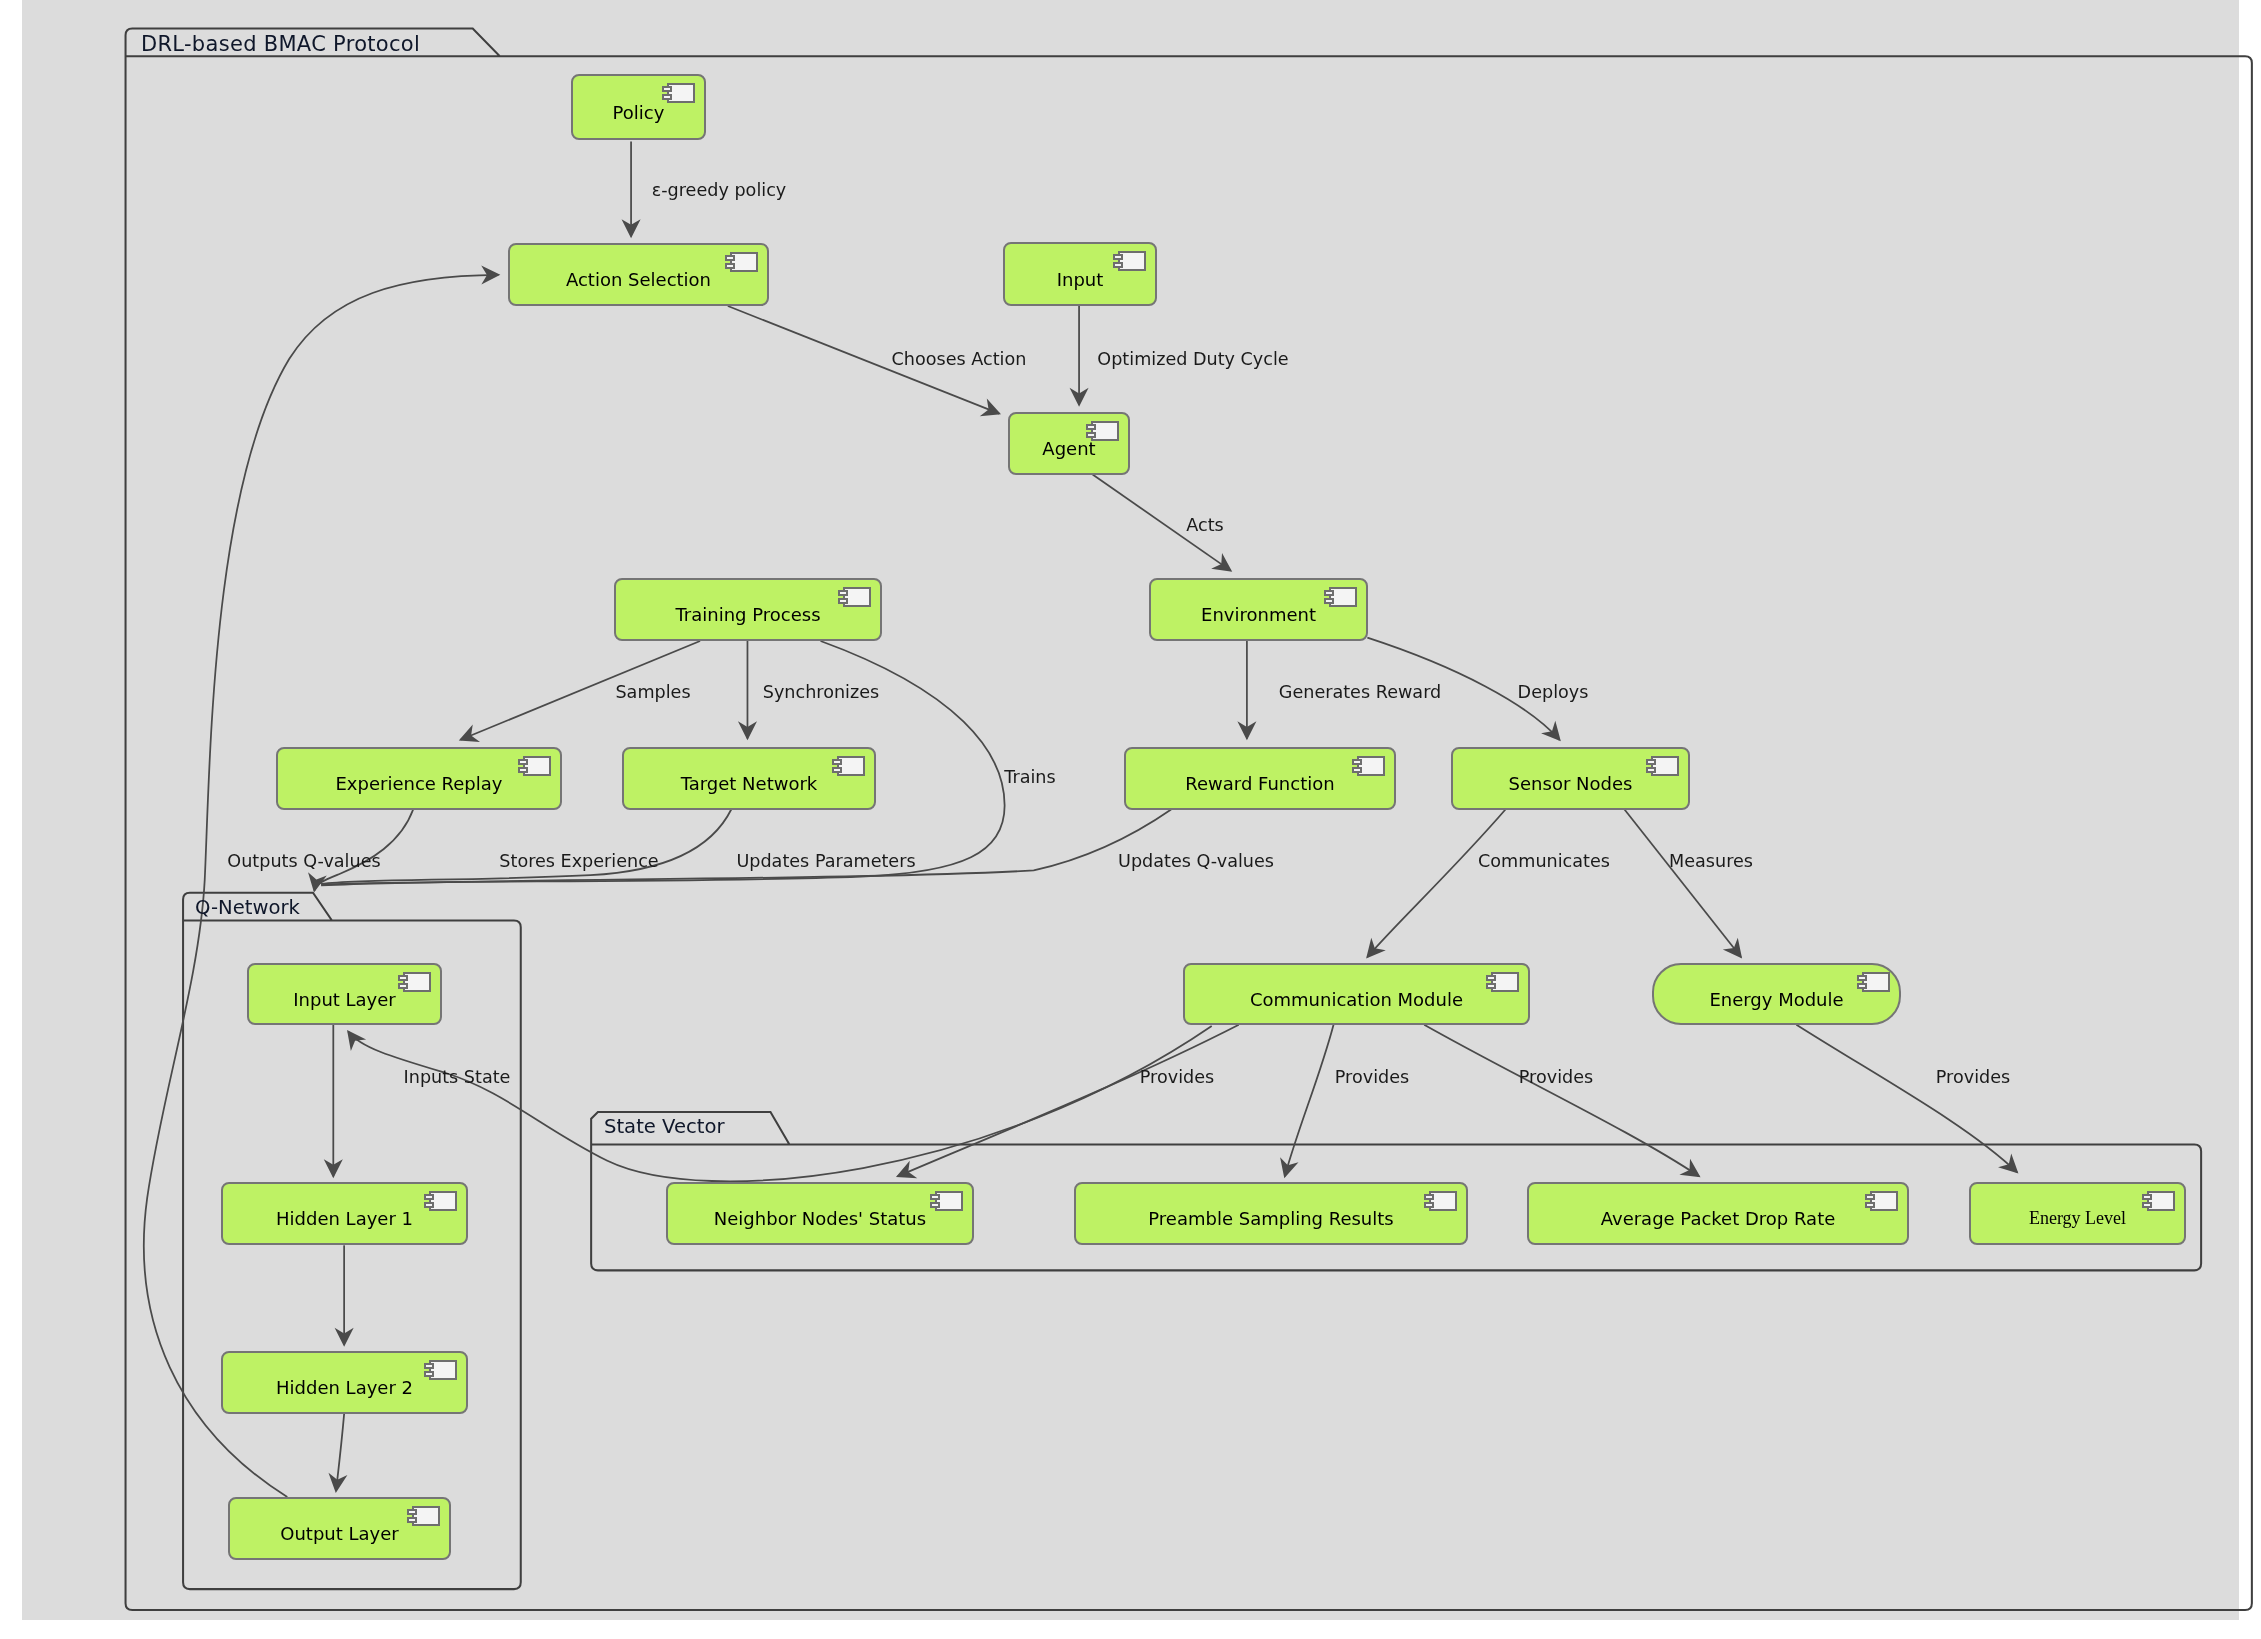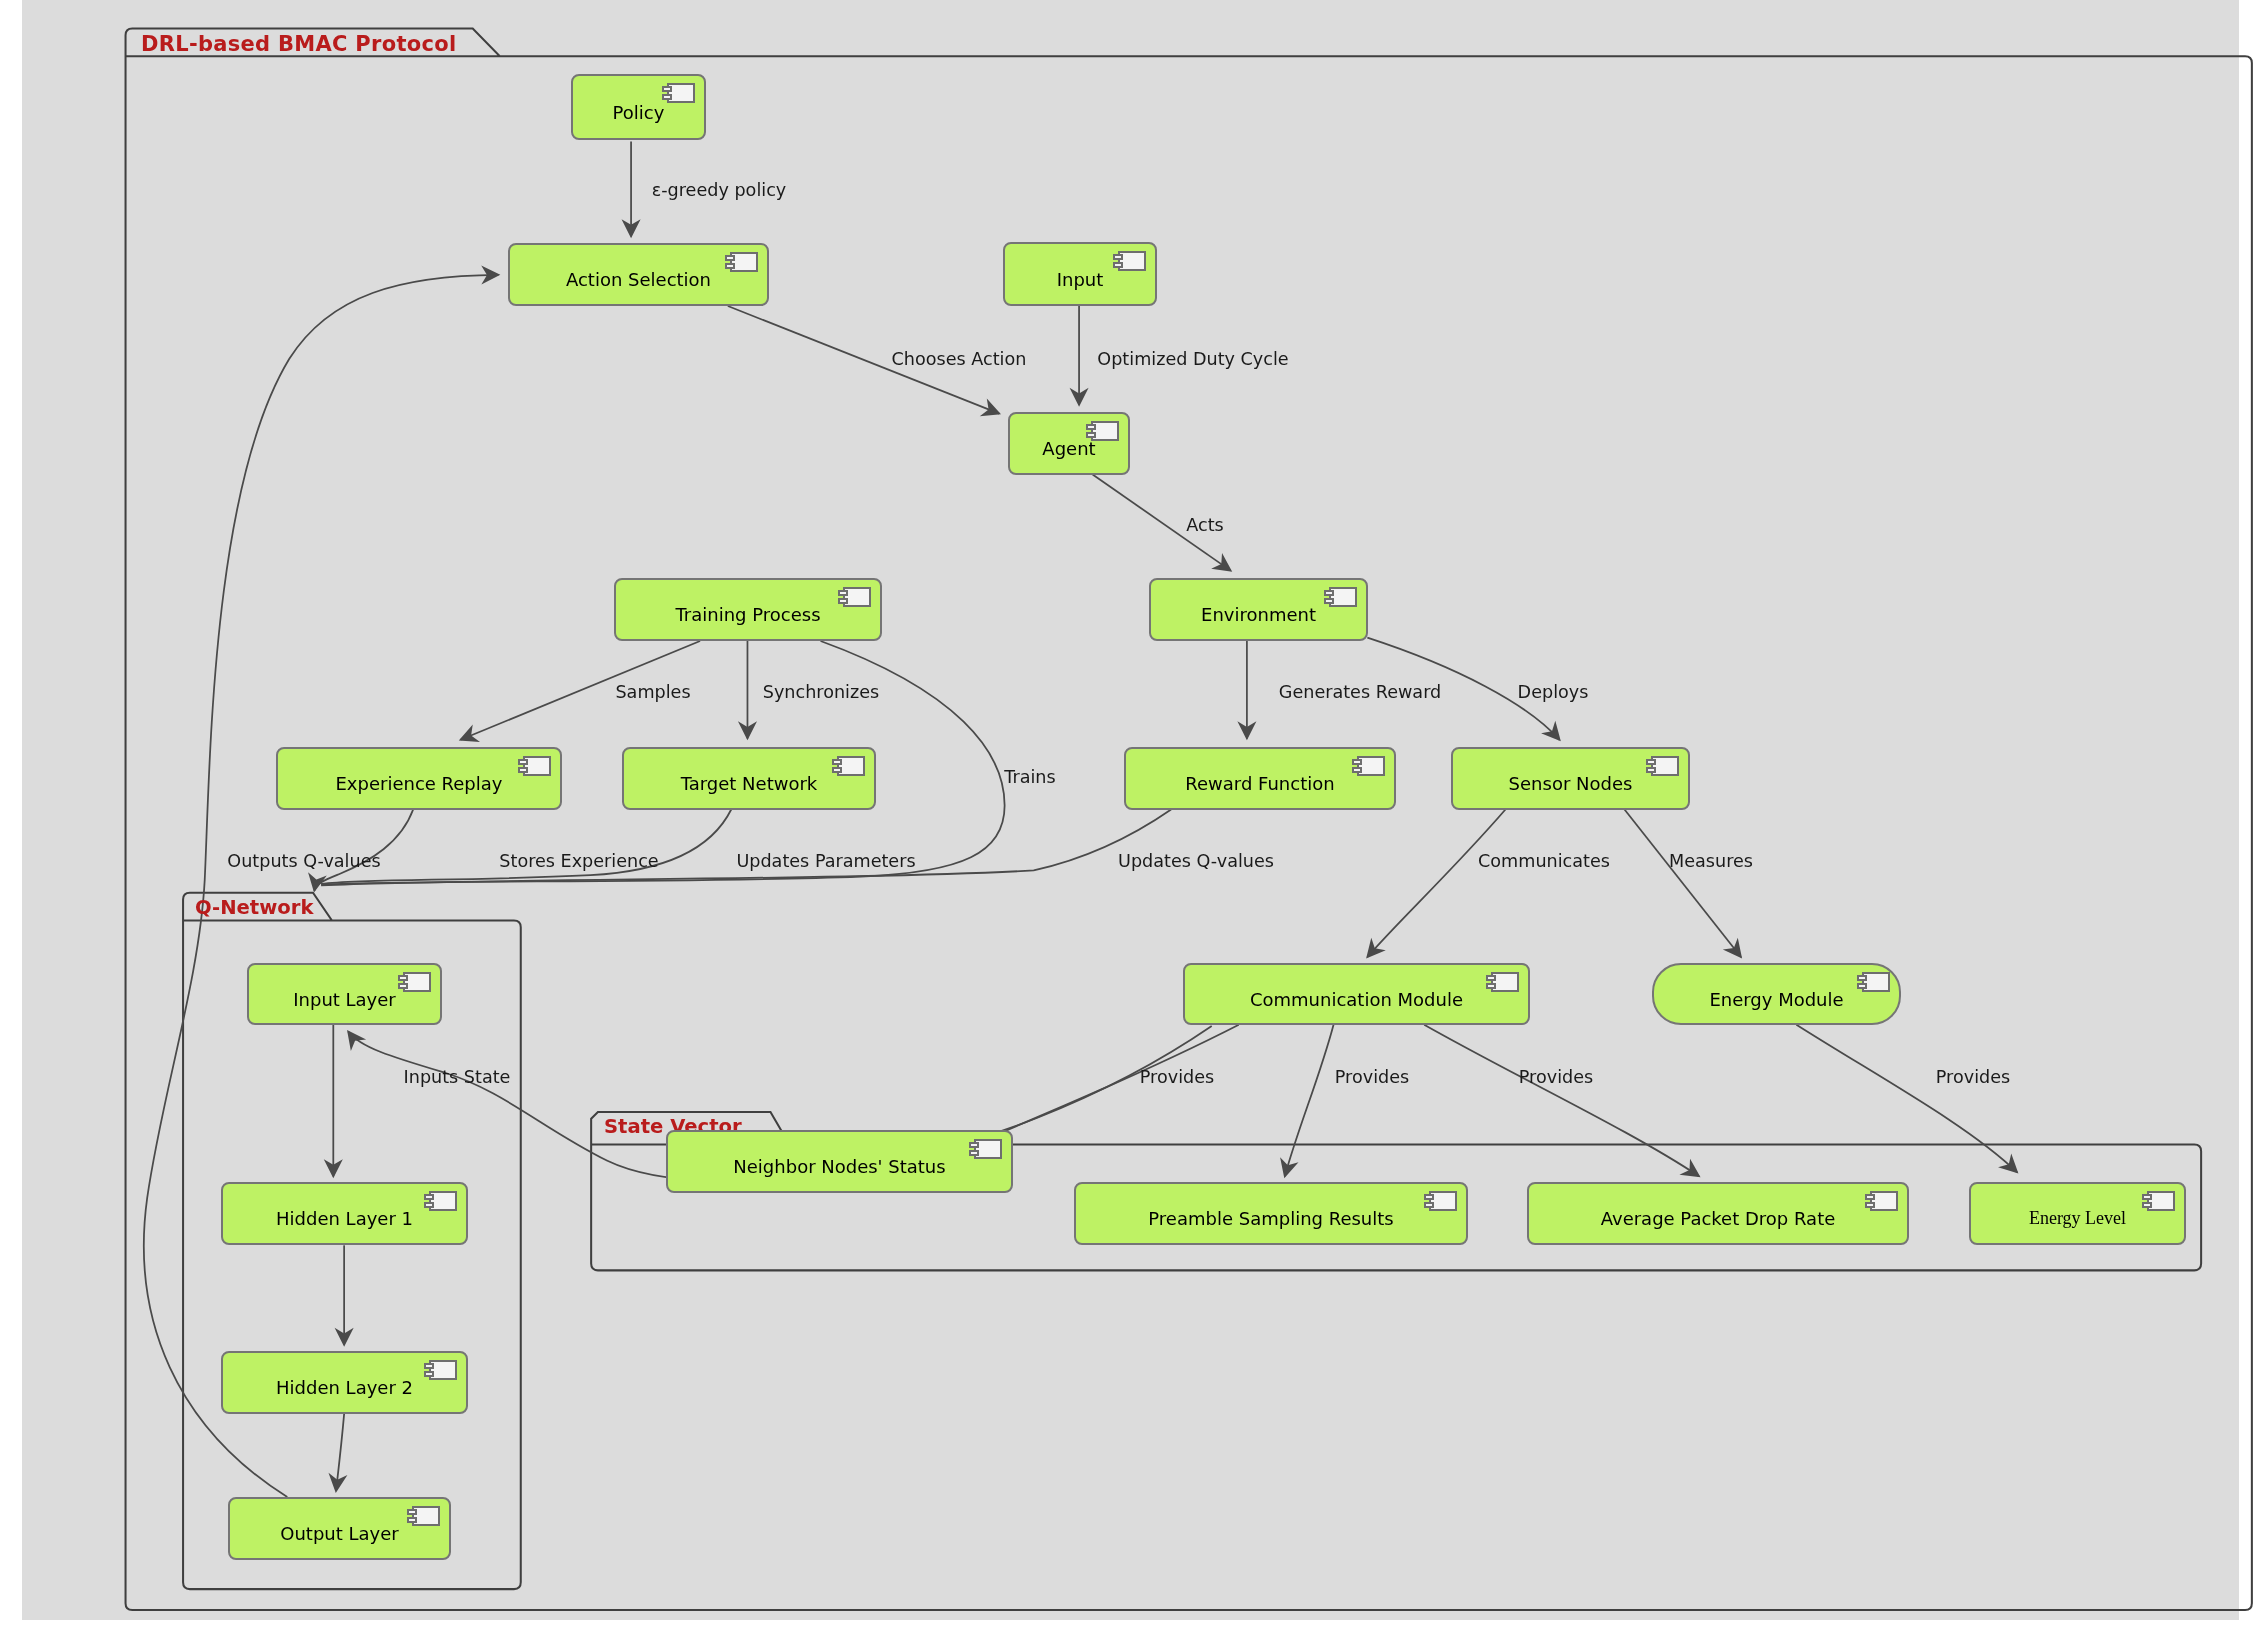--- a/index.html
+++ b/index.html
@@ -24,21 +24,21 @@
     border:2px solid #6e6e6e;background:#f4f4f4;box-sizing:border-box;}
   .cicon .tab{position:absolute;left:-6.8px;width:10px;height:6px;
     border:2px solid #6e6e6e;background:#f4f4f4;box-sizing:border-box;}
   .cicon .t1{top:1.4px;}
   .cicon .t2{top:9.5px;}
   .elabel{
     position:absolute;font-size:17.6px;color:#1a1a1a;white-space:nowrap;
     transform:translate(-50%,-50%);
   }
   .ftitle{
-    position:absolute;font-weight:bold;color:#b91c1c;white-space:nowrap;
+    position:absolute;font-weight:normal;color:#0f172a;white-space:nowrap;
   }
   .ftitle.outer{left:119px;top:32px;font-size:21px;letter-spacing:0.3px;}
   .ftitle.qnet{left:173px;top:896px;font-size:19.6px;}
   .ftitle.svec{left:582px;top:1115px;font-size:19.6px;}
 </style>
 </head>
 <body>
 
 <div class="canvas">
 
@@ -191,21 +191,21 @@
       </span>
     <span class="nlabel">Communication Module</span>
   </div>
   <div class="node" style="left:1630px;top:963px;width:249px;height:62px;border-radius:29px;">
     <span class="cicon">
         <span class="tab t1"></span>
         <span class="tab t2"></span>
       </span>
     <span class="nlabel">Energy Module</span>
   </div>
-  <div class="node" style="left:644px;top:1130px;width:347px;height:63px;">
+  <div class="node" style="left:644px;top:1182px;width:308px;height:63px;">
     <span class="cicon">
         <span class="tab t1"></span>
         <span class="tab t2"></span>
       </span>
     <span class="nlabel">Neighbor Nodes' Status</span>
   </div>
   <div class="node" style="left:1052px;top:1182px;width:394px;height:63px;">
     <span class="cicon">
         <span class="tab t1"></span>
         <span class="tab t2"></span>

